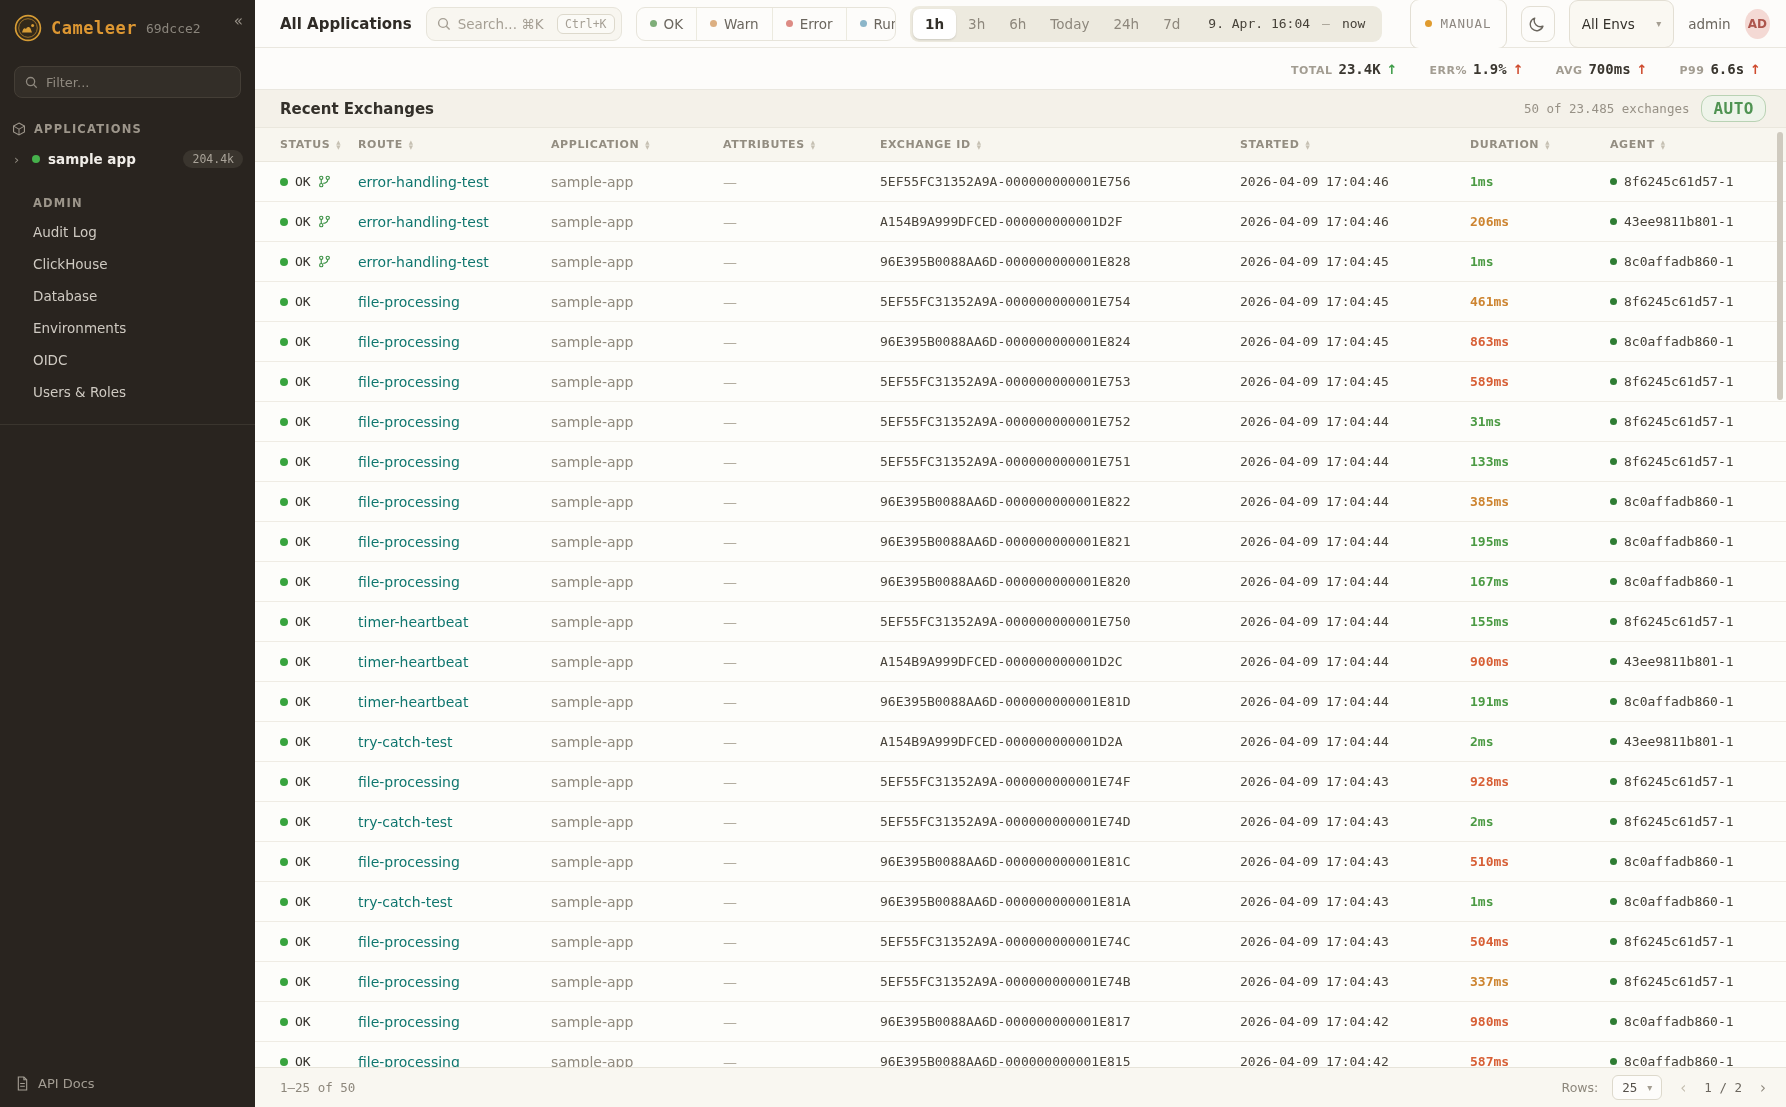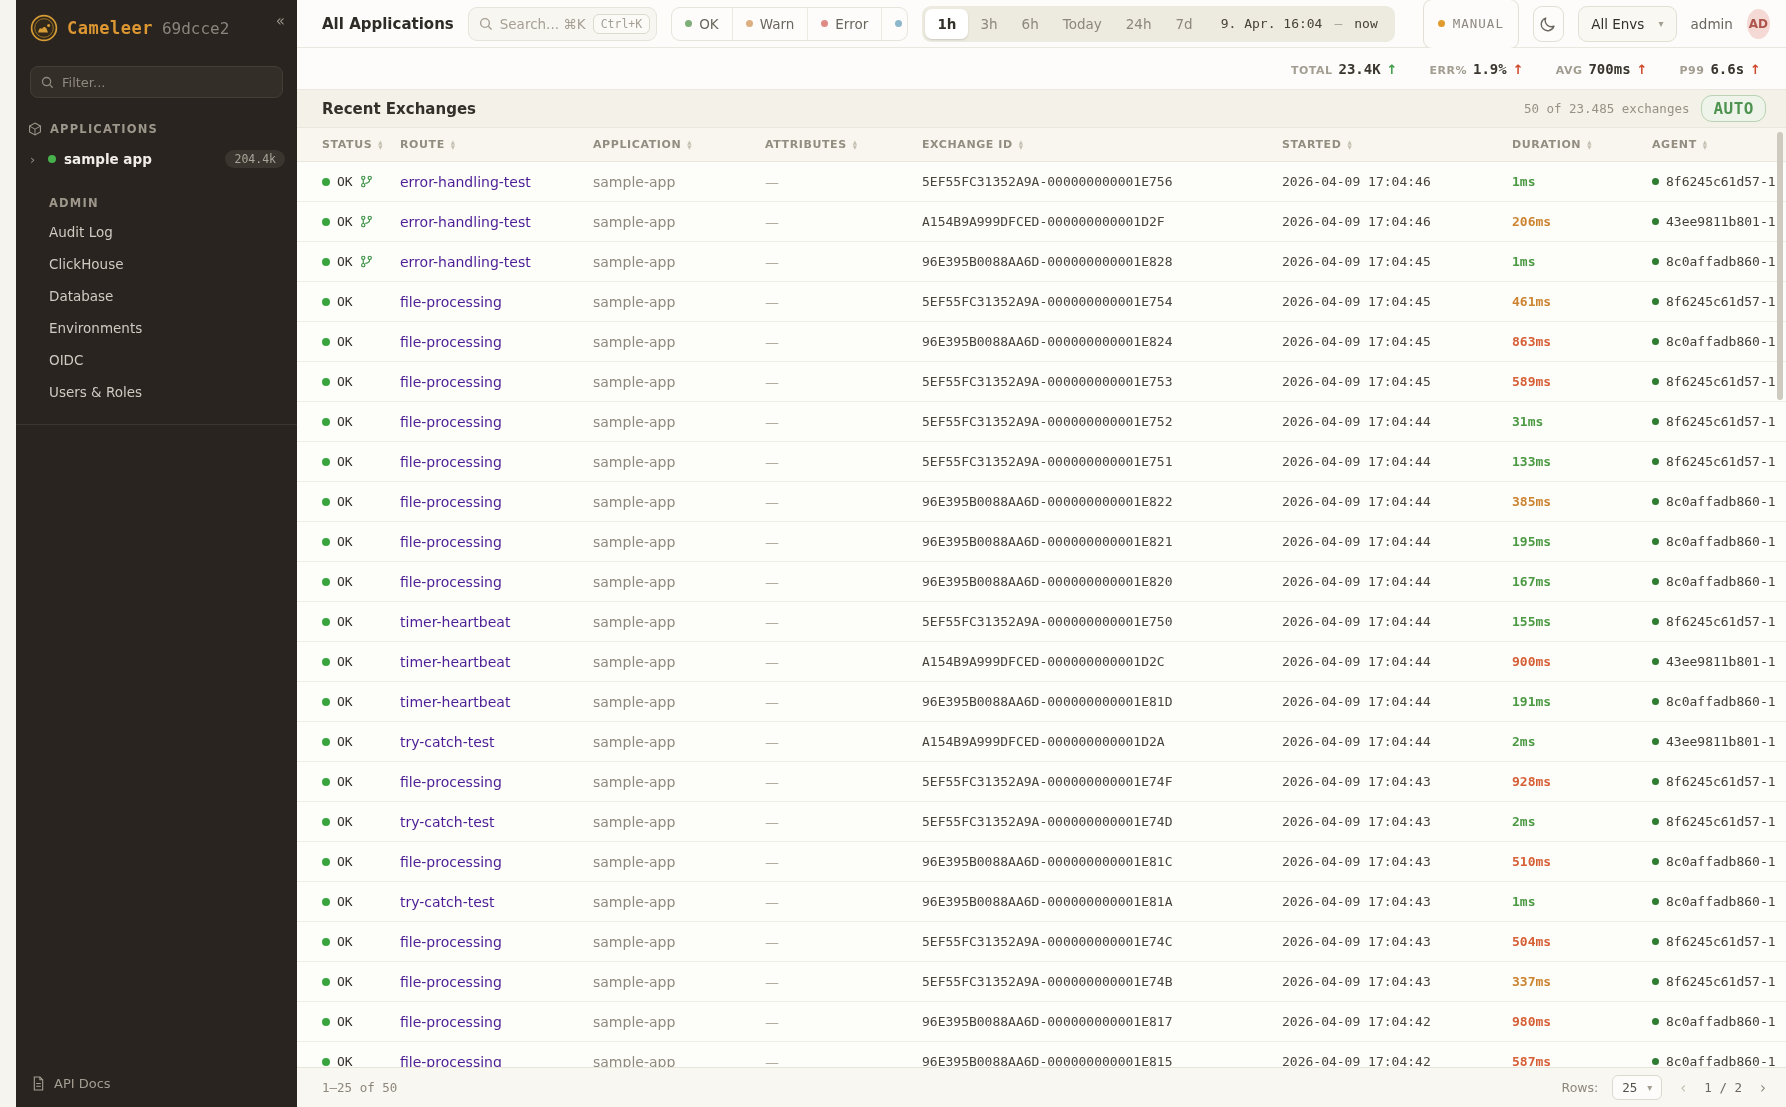--- a/index.html
+++ b/index.html
@@ -1,24 +1,24 @@
 <!DOCTYPE html>
 <html><head>
 <meta charset="utf-8">
 <style>
   * { box-sizing: border-box; margin: 0; padding: 0; }
   html,body { width:1786px; height:1107px; overflow:hidden; }
   body { display:flex; font-family:"DejaVu Sans", sans-serif; background:#f6f4ee; color:#3c382f; }
   .mono { font-family:"DejaVu Sans Mono", monospace; }
 
   
-  .sidebar { width:281px; flex-shrink:0; background:#29241f; color:#c9c4bb; display:flex; flex-direction:column; position:relative;margin-left:16px; }
+  .sidebar { width:255px; flex-shrink:0; background:#29241f; color:#c9c4bb; display:flex; flex-direction:column; position:relative; }
   .sb-head { display:flex; align-items:center; gap:9px; padding:14px 14px 8px 14px; }
   .brand-name { color:#dd9732; font-weight:bold; font-size:17px; font-family:"DejaVu Sans Mono", monospace; letter-spacing:.5px; }
-  .brand-version { color:#8a857c; font-size:16px; font-family:"DejaVu Sans Mono", monospace; }
+  .brand-version { color:#8a857c; font-size:13px; font-family:"DejaVu Sans Mono", monospace; }
   .collapse-btn { position:absolute; top:12px; right:12px; color:#9a948a; font-size:15px; cursor:pointer; }
   .filter-box { margin:16px 14px 4px 14px; height:32px; background:#332e28; border:1px solid #443e36; border-radius:8px; display:flex; align-items:center; gap:8px; padding:0 10px; }
   .filter-box input { background:transparent; border:none; outline:none; color:#c9c4bb; font-size:13px; width:100%; font-family:"DejaVu Sans", sans-serif; }
   .filter-box input::placeholder { color:#8f897f; }
   .section-label { display:flex; align-items:center; gap:8px; color:#9d968b; font-size:11.5px; font-weight:bold; letter-spacing:1.2px; margin:20px 14px 6px 12px; }
   .section-label.no-icon { margin-left:33px; }
   .app-row { display:flex; align-items:center; gap:8px; padding:8px 12px 8px 14px; cursor:pointer; }
   .app-chevron { color:#8f897f; font-size:13px; width:10px; }
   .app-dot { width:8px; height:8px; border-radius:50%; background:#46b14c; }
   .app-label { color:#f0ede8; font-size:13.5px; font-weight:bold; }
@@ -41,21 +41,21 @@
   .chip-dot { width:7px; height:7px; border-radius:50%; }
   .timegroup { display:flex; align-items:center; background:#edeadf; border-radius:9px; padding:3px; height:36px; }
   .range-btn { padding:0 12px; height:30px; line-height:30px; font-size:13.5px; color:#8d877c; border-radius:7px; cursor:pointer; white-space:nowrap; }
   .range-btn.active { background:#ffffff; color:#33302a; font-weight:bold; box-shadow:0 1px 2px rgba(0,0,0,.14); }
   .range-date { font-family:"DejaVu Sans Mono", monospace; font-size:13px; color:#474239; padding:0 14px 0 16px; display:flex; gap:12px; align-items:center; white-space:nowrap; }
   .range-sep { color:#a49e92; }
   .flex-spacer { flex:1; }
   .manual-btn { display:flex; align-items:center; gap:8px; border:1px solid #e3dfd4; border-radius:9px; height:50px; padding:4px 14px; color:#8d8780; font-family:"DejaVu Sans Mono", monospace; font-size:12.5px; letter-spacing:1px; background:#fdfcfa; cursor:pointer; white-space:nowrap; }
   .manual-dot { width:7px; height:7px; border-radius:50%; background:#e09b2e; }
   .icon-btn { width:40px; height:36px; border:1px solid #e3dfd4; border-radius:9px; display:flex; align-items:center; justify-content:center; color:#6b665e; background:#fdfcfa; cursor:pointer; }
-  .env-select { display:flex; align-items:center; border:1px solid #e3dfd4; border-radius:9px; height:36px; padding:0 12px; background:#faf8f2; font-size:13.5px; color:#33302a; width:120px; justify-content:space-between; cursor:pointer; }
+  .env-select { display:flex; align-items:center; border:1px solid #e3dfd4; border-radius:9px; height:48px; padding:0 12px; background:#faf8f2; font-size:13.5px; color:#33302a; width:120px; justify-content:space-between; cursor:pointer; }
   .select-caret { color:#a49e92; font-size:10px; }
   .user-label { font-size:13.5px; color:#6b665e; }
   .avatar { width:30px; height:30px; border-radius:50%; background:#f4d9d4; color:#ad554c; font-size:12px; font-weight:bold; display:flex; align-items:center; justify-content:center; cursor:pointer; }
 
   .tabsbar { height:42px; background:#fdfcfa; border-bottom:1px solid #eae7df; display:flex; align-items:flex-end; padding:0 25px 0 40px; flex-shrink:0; }
   .tab { padding:0 0 12px 0; margin-right:34px; font-size:14.5px; color:#8f8a80; position:relative; cursor:pointer; white-space:nowrap; }
   .tab.active { color:#c07c17; font-weight:bold; }
   .tab.active::after { content:""; position:absolute; left:-7px; right:-7px; bottom:0; height:3px; background:#c8821c; border-radius:2px 2px 0 0; }
   .stats { margin-left:auto; display:flex; gap:32px; align-items:baseline; padding-bottom:12px; }
   .stat { display:flex; gap:6px; align-items:baseline; white-space:nowrap; }
@@ -71,21 +71,21 @@
 
   .grid-head, .grid-row { display:grid; grid-template-columns:78px 193px 172px 157px 360px 230px 140px 1fr; padding-left:25px; align-items:center; }
   .grid-head { height:34px; background:#f8f6ef; border-bottom:1px solid #eae7dd; color:#938d81; font-size:11px; font-weight:bold; letter-spacing:.6px; flex-shrink:0; }
   .th { display:flex; gap:6px; align-items:center; cursor:pointer; }
   .sort-glyphs { display:flex; flex-direction:column; font-size:5.5px; line-height:4.5px; color:#c6c0b2; }
   .tbody { flex:1; overflow:hidden; background:#fdfdfa; }
   .grid-row { height:40px; border-bottom:1px solid #efece4; background:#fdfdfa; font-size:14px; cursor:pointer; }
   .cell { display:flex; align-items:center; gap:7px; min-width:0; }
   .status-dot { width:8px; height:8px; border-radius:50%; flex-shrink:0; }
   .status-ok { font-family:"DejaVu Sans Mono", monospace; font-size:13px; color:#33302a; }
-  .route-text { color:#4c1d95; }
+  .route-text { color:#0f766e; }
   .app-text { color:#908a7e; }
   .attr-text { color:#b3ada0; }
   .id-text, .started-text { font-family:"DejaVu Sans Mono", monospace; font-size:13px; color:#4a453c; }
   .duration-text { font-family:"DejaVu Sans Mono", monospace; font-size:13px; font-weight:bold; }
   .agent-dot { width:7px; height:7px; border-radius:50%; flex-shrink:0; }
   .agent-text { font-family:"DejaVu Sans Mono", monospace; font-size:13px; color:#444037; }
 
   .tfoot { height:40px; border-top:1px solid #e7e4da; background:#f9f7f1; display:flex; align-items:center; padding:0 16px 0 25px; flex-shrink:0; }
   .range-info { font-family:"DejaVu Sans Mono", monospace; font-size:12.5px; color:#8d877c; }
   .tfoot-right { margin-left:auto; display:flex; align-items:center; gap:14px; }

